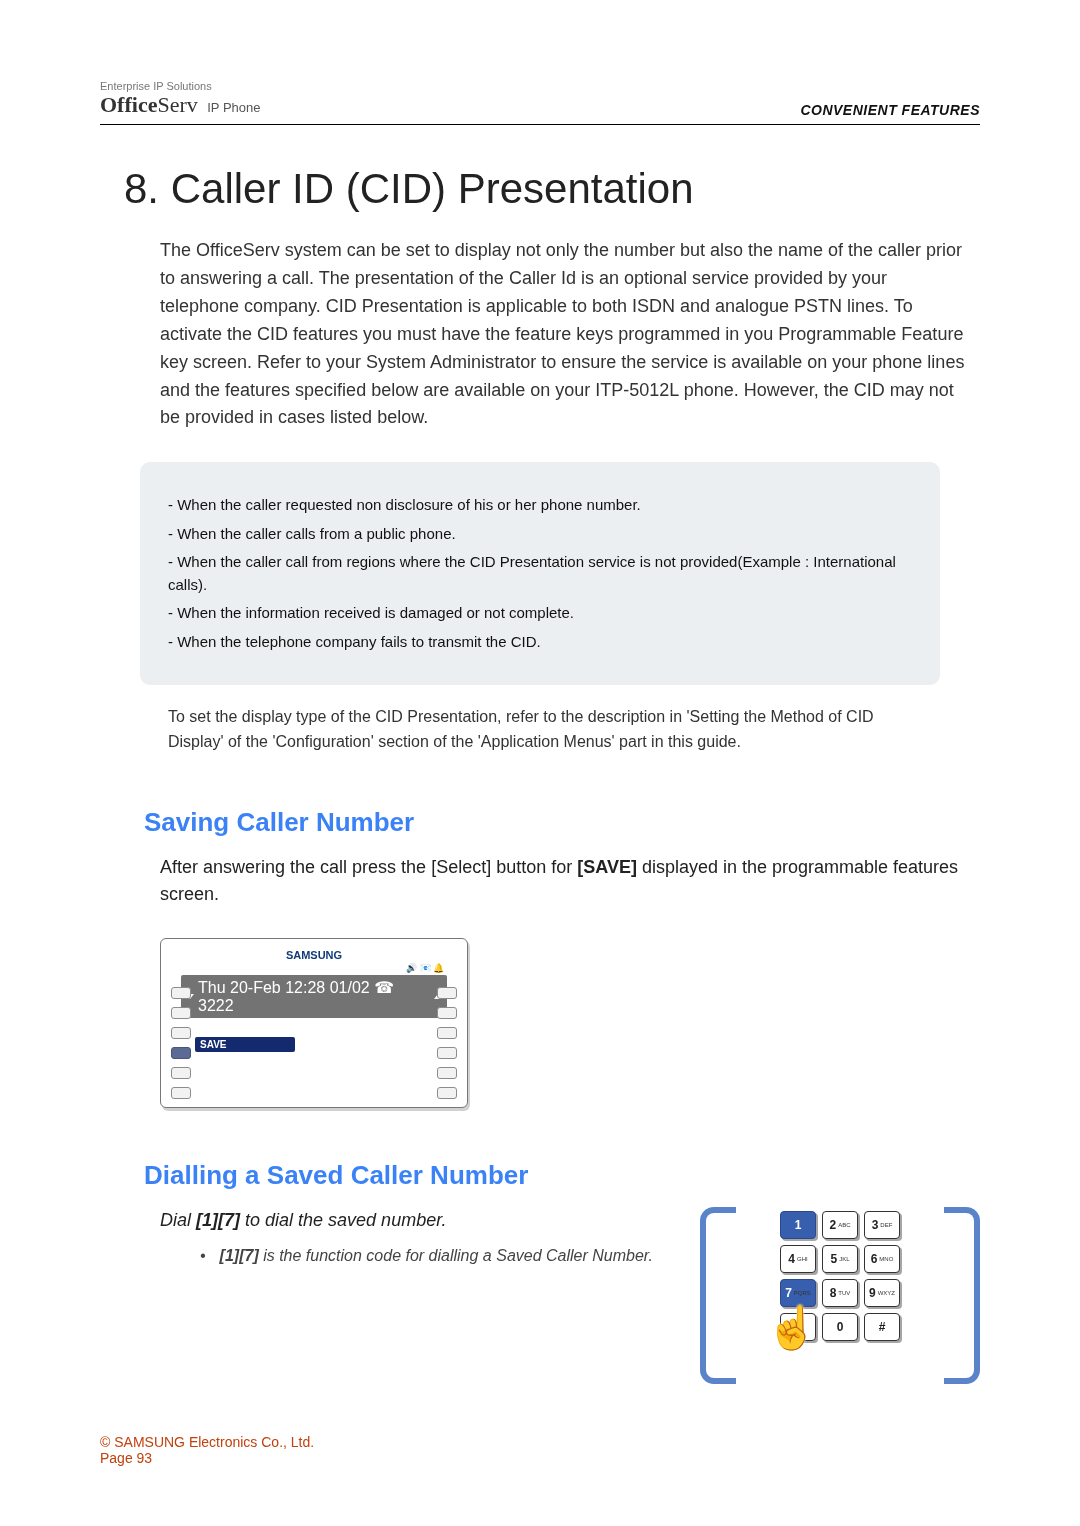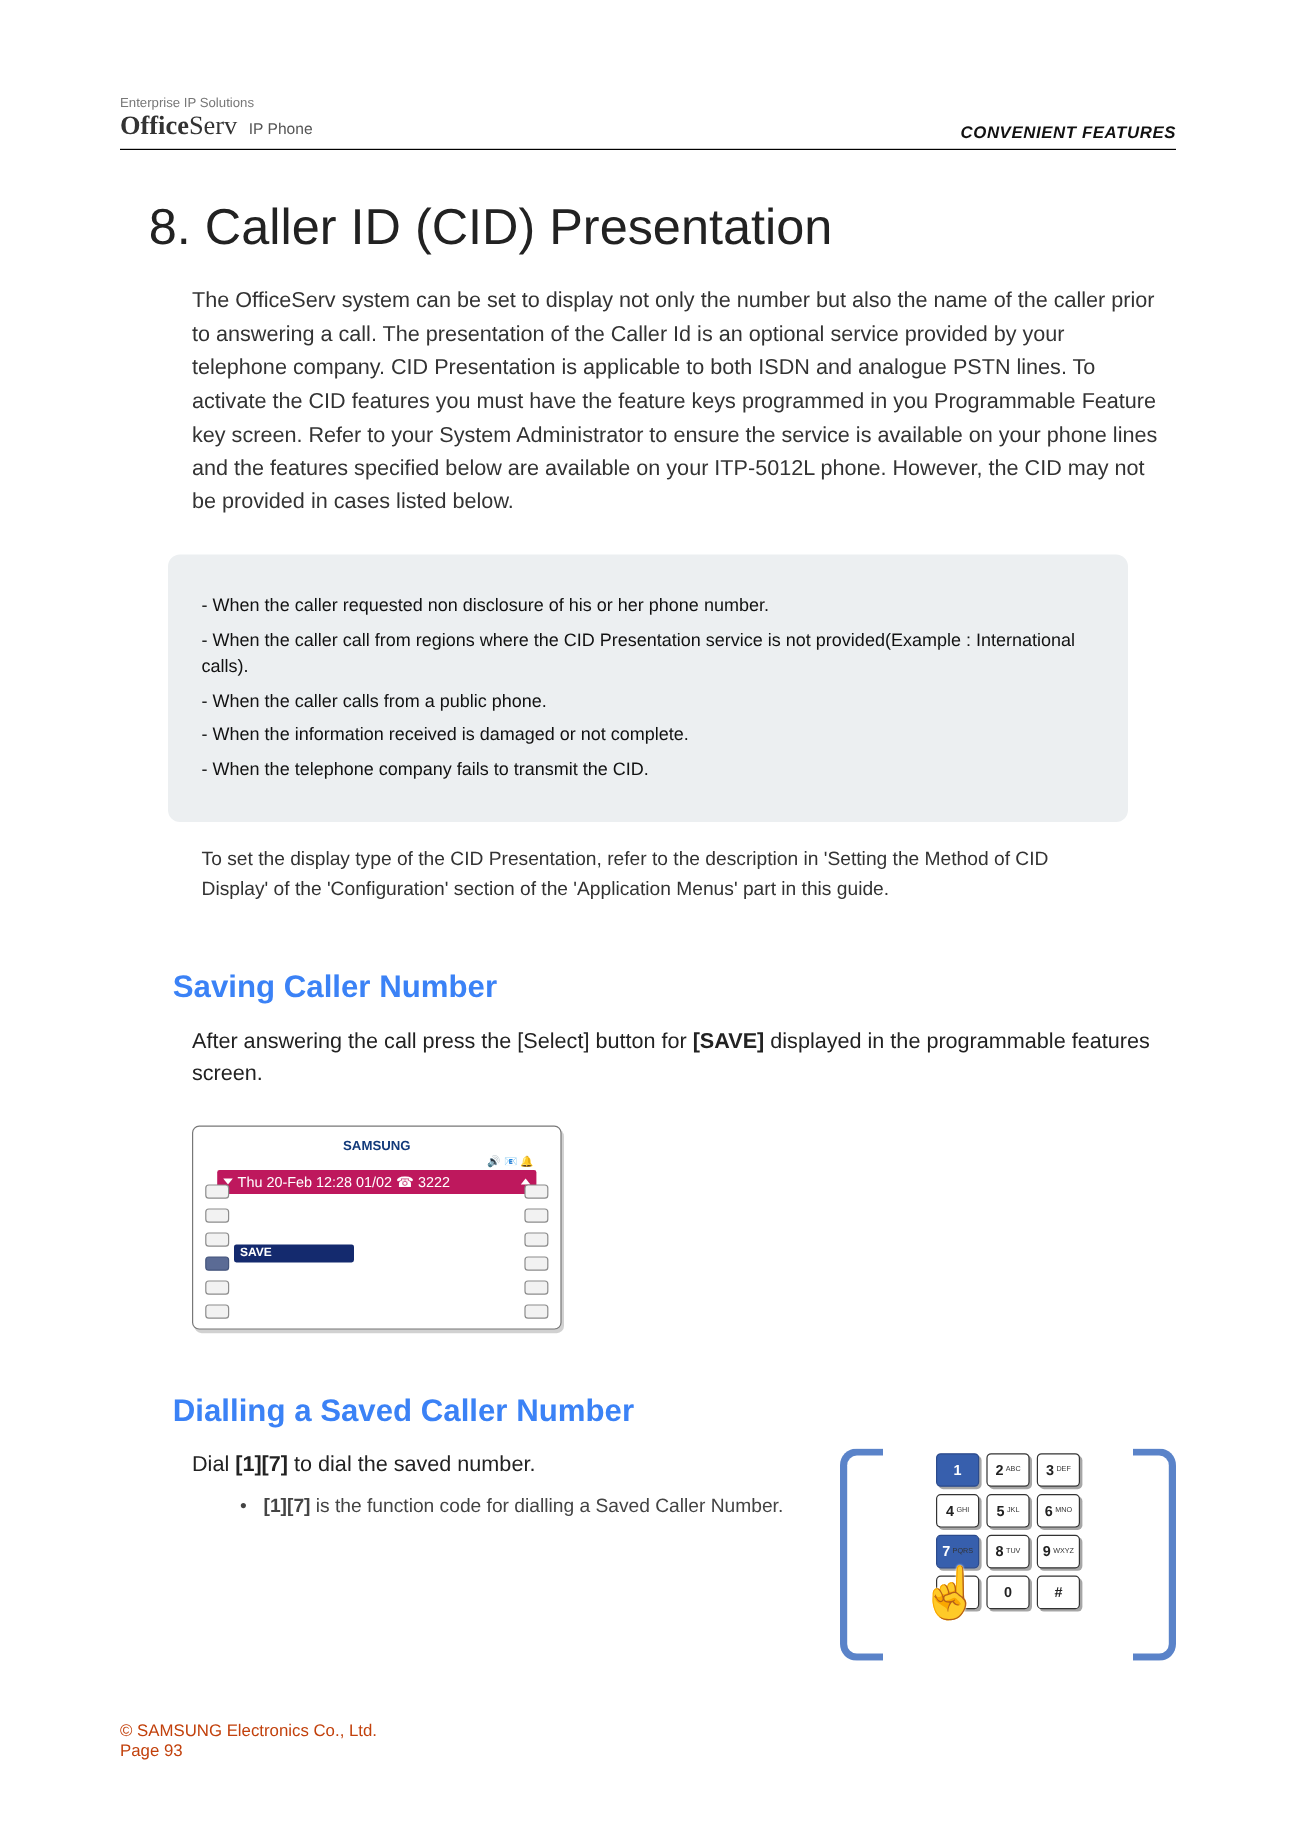--- a/index.html
+++ b/index.html
@@ -120,23 +120,23 @@
     color: #123a7a;
   }
   .device .icons-row {
     text-align: right;
     font-size: 9px;
     color: #556;
     margin: 2px 14px 2px 0;
   }
   .device .title-bar {
     margin: 2px 12px 4px 12px;
-    background: #be185d;
+    background: #737373;
     color: #fff;
-    font-size: 12px;
+    font-size: 16px;
     padding: 3px 5px;
     display: flex;
     align-items: center;
     gap: 4px;
     border-radius: 2px;
   }
   .device .title-bar .arrow {
     width: 0; height: 0; border-style: solid;
   }
   .device .title-bar .arrow.down {
@@ -173,21 +173,21 @@
     padding: 2px 5px;
     border-radius: 2px;
   }
 
   .dial-row {
     display: flex;
     gap: 30px;
     margin-left: 60px;
     align-items: flex-start;
   }
-  .dial-text { flex: 1; }
+  .dial-text { flex: 1; font-style: italic; }
   .dial-text .line1 { font-size: 18px; line-height: 1.5; }
   .dial-text .bullet {
     display: flex;
     gap: 14px;
     margin-left: 40px;
     margin-top: 10px;
     font-size: 16px;
     color: #444;
     line-height: 1.5;
   }
@@ -270,22 +270,22 @@
     </div>
     <div class="section-label">CONVENIENT FEATURES</div>
   </div>
 
   <h1 class="title">8. Caller ID (CID) Presentation</h1>
 
   <div class="intro">The OfficeServ system can be set to display not only the number but also the name of the caller prior to answering a call. The presentation of the Caller Id is an optional service provided by your telephone company. CID Presentation is applicable to both ISDN and analogue PSTN lines. To activate the CID features you must have the feature keys programmed in you Programmable Feature key screen. Refer to your System Administrator to ensure the service is available on your phone lines and the features specified below are available on your ITP-5012L phone. However, the CID may not be provided in cases listed below.</div>
 
   <div class="callout">
     <div class="callout-line">- When the caller requested non disclosure of his or her phone number.</div>
+    <div class="callout-line">- When the caller calls from a public phone.</div>
     <div class="callout-line">- When the caller call from regions where the CID Presentation service is not provided(Example : International calls).</div>
-    <div class="callout-line">- When the caller calls from a public phone.</div>
     <div class="callout-line">- When the information received is damaged or not complete.</div>
     <div class="callout-line">- When the telephone company fails to transmit the CID.</div>
   </div>
 
   <div class="note">To set the display type of the CID Presentation, refer to the description in 'Setting the Method of CID Display' of the 'Configuration' section of the 'Application Menus' part in this guide.</div>
 
   <h2 class="sub-title">Saving Caller Number</h2>
 
   <div class="sub-row">
     <div class="sub-text">

